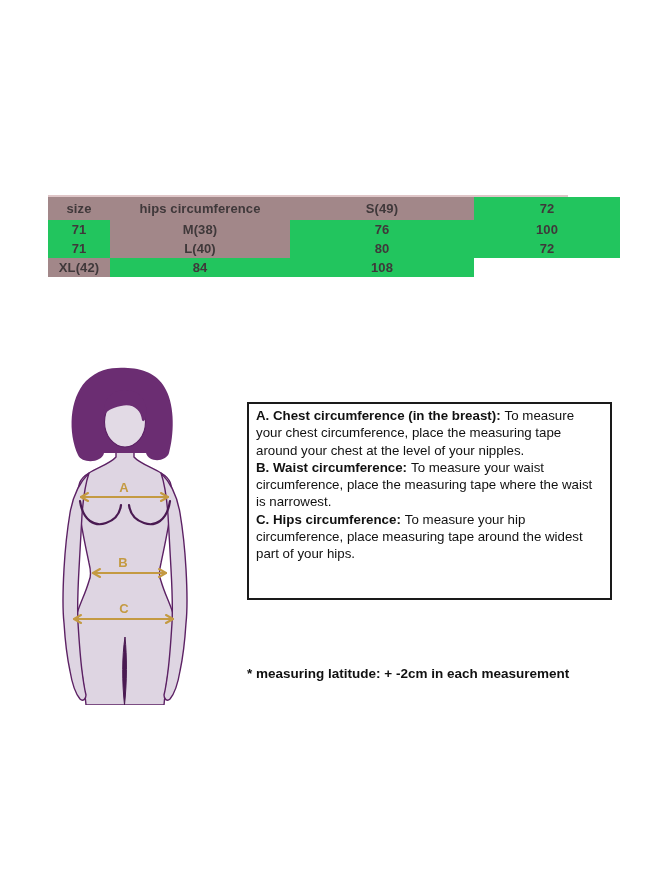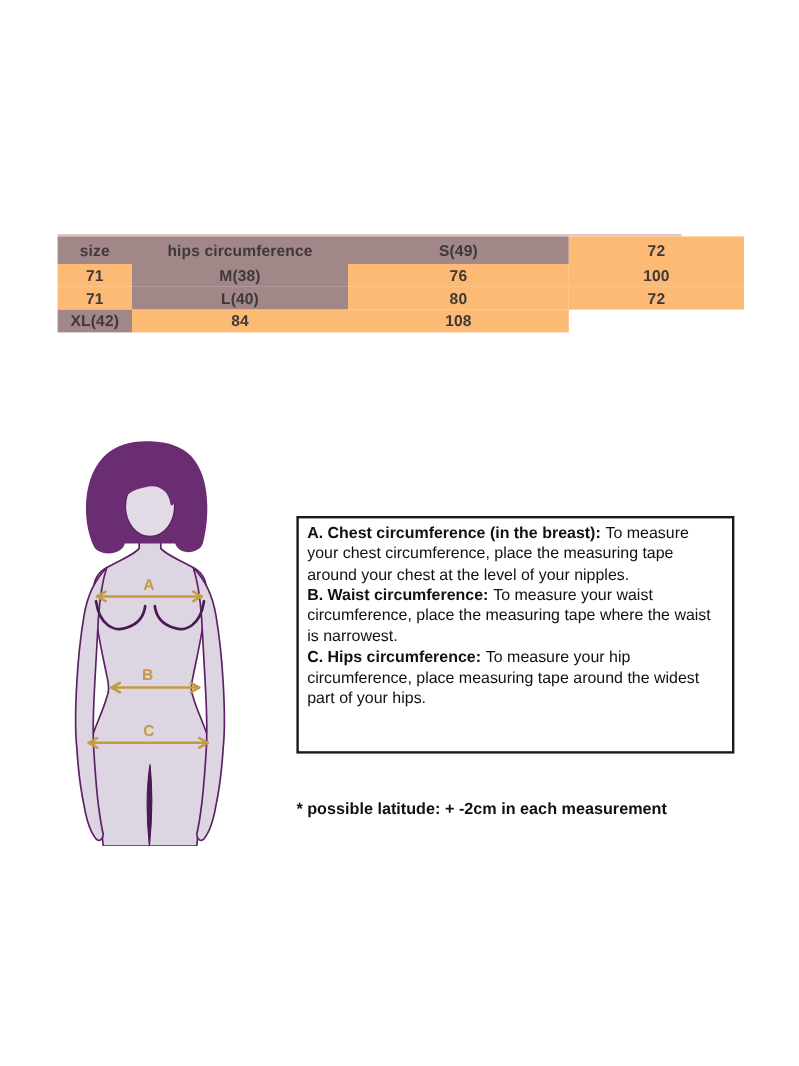--- a/index.html
+++ b/index.html
@@ -18,38 +18,37 @@
     display: grid;
     grid-template-columns: 62px 180px 184px 146px;
     grid-template-rows: 23px 19px 19px 19px 19px;
   }
   .tcell {
     display: flex; align-items: center; justify-content: center;
     font-size: 13px; font-weight: bold; color: #3f383a;
     letter-spacing: 0.1px;
   }
   .tcell.dark  { background: #a28789; }
-  .tcell.light { background: #fdba74; }
+  .tcell.light { background: #22c55e; }
 
   
   .figure-wrap { position: absolute; left: 53px; top: 365px; width: 180px; height: 340px; }
   .arrow-label-text {
     font-family: "Liberation Sans", sans-serif;
     font-weight: bold; font-size: 13px; fill: #c49a42;
   }
 
   
   .info-box {
     position: absolute; left: 247px; top: 402px;
     width: 365px; height: 198px; box-sizing: border-box;
     border: 2px solid #1a1a1a;
     padding: 3px 7px;
     font-size: 13.3px; line-height: 17.3px; color: #111111;
     background: #ffffff;
-    margin-top: 28px;
   }
   .instr-label { font-weight: bold; margin-right: 4px; }
 
   
   .note {
     position: absolute; left: 247px; top: 666px;
     font-size: 13.5px; font-weight: bold; color: #111111;
   }
 </style>
 </head>
@@ -177,15 +176,15 @@
       <span class="instr-label">A. Chest circumference (in the breast):</span><span>To measure your chest circumference, place the measuring tape around your chest at the level of your nipples.</span>
     </div>
     <div>
       <span class="instr-label">B. Waist circumference:</span><span>To measure your waist circumference, place the measuring tape where the waist is narrowest.</span>
     </div>
     <div>
       <span class="instr-label">C. Hips circumference:</span><span>To measure your hip circumference, place measuring tape around the widest part of your hips.</span>
     </div>
   </div>
 
-  <div class="note">* possible latitude: + -2cm in each measurement</div>
+  <div class="note">* measuring latitude: + -2cm in each measurement</div>
 
 </div>
 
 </body></html>

